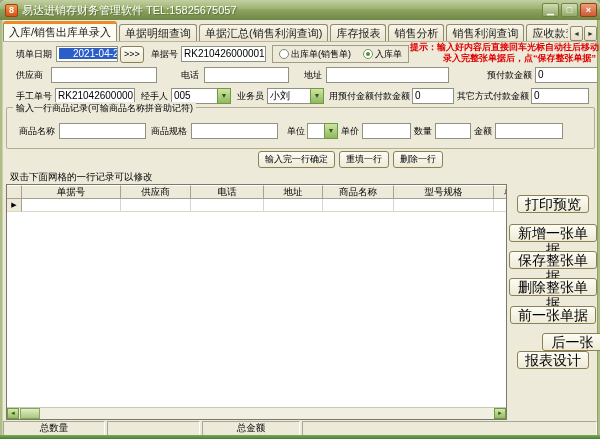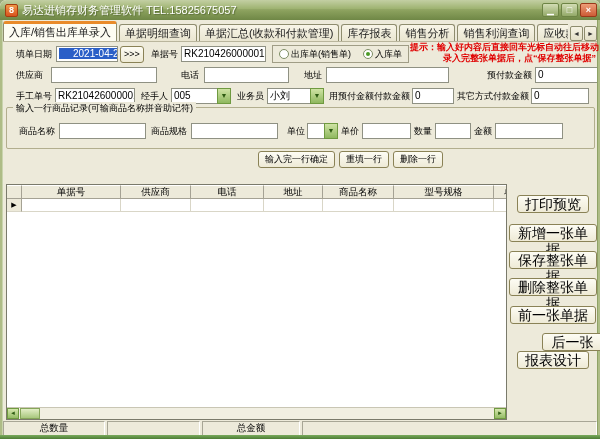--- a/index.html
+++ b/index.html
@@ -116,21 +116,21 @@
       <div class="wbtn">▁</div>
       <div class="wbtn">□</div>
       <div class="wbtn close">×</div>
     </div>
   </div>
 
   <div class="tabstrip">
     <div class="tabs">
         <div class="tab active">入库/销售出库单录入</div>
         <div class="tab">单据明细查询</div>
-        <div class="tab">单据汇总(收款和付款管理)</div>
+        <div class="tab">单据汇总(销售利润查询)</div>
         <div class="tab">库存报表</div>
         <div class="tab">销售分析</div>
         <div class="tab">销售利润查询</div>
         <div class="tab">应收款查询</div>
       </div>
     <div class="tabscroll">
       <div class="tsbtn">◄</div>
       <div class="tsbtn">►</div>
     </div>
   </div>
@@ -211,20 +211,21 @@
       <div class="tbox" style="width:68px; margin-left:3px;"></div>
     </div>
   </div>
 
   <div class="btnrow">
     <div class="smallbtn" style="padding:0 6px;">输入完一行确定</div>
     <div class="smallbtn" style="padding:0 6px;">重填一行</div>
     <div class="smallbtn" style="padding:0 6px;">删除一行</div>
   </div>
 
+  <div class="gridhint">双击下面网格的一行记录可以修改</div>
 
   <div class="grid">
     <div class="ghead">
         <div class="hc" style="width: 15px;"></div>
         <div class="hc" style="width: 99px;">单据号</div>
         <div class="hc" style="width: 70px;">供应商</div>
         <div class="hc" style="width: 73px;">电话</div>
         <div class="hc" style="width: 59px;">地址</div>
         <div class="hc" style="width: 71px;">商品名称</div>
         <div class="hc" style="width: 100px;">型号规格</div>

